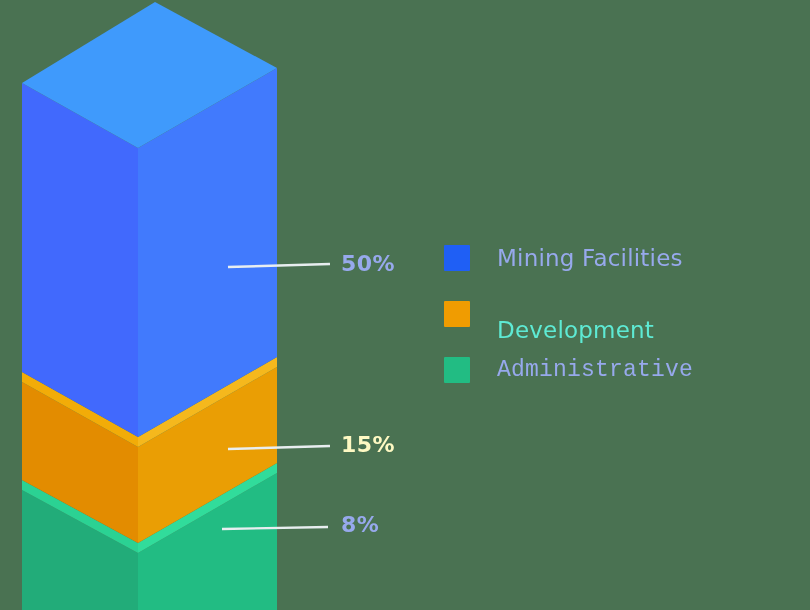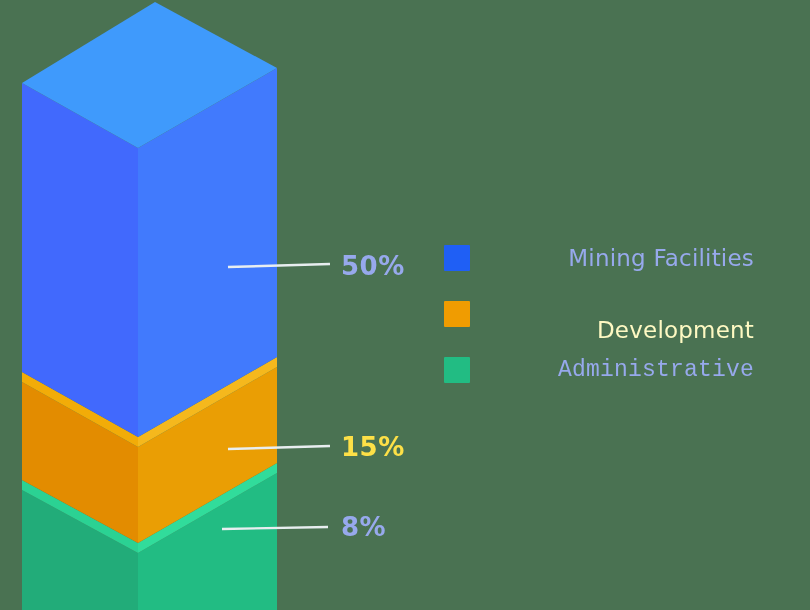--- a/index.html
+++ b/index.html
@@ -22,37 +22,36 @@
     position: absolute;
     left: 0;
     top: 0;
     width: 810px;
     height: 610px;
     display: block;
   }
   .callout-label {
     position: absolute;
     font-family: "DejaVu Sans", "Liberation Sans", sans-serif;
-    font-size: 26px;
+    font-size: 22px;
     font-weight: 700;
     color: #97a9ec;
     letter-spacing: 0.5px;
     white-space: nowrap;
   }
   #legend {
     position: absolute;
     left: 444px;
     top: 230px;
     width: 310px;
   }
   .legend-row {
     display: flex;
     align-items: center;
     height: 56px;
-    justify-content: space-between;
   }
   .legend-swatch {
     width: 26px;
     height: 26px;
     flex: 0 0 26px;
     border-radius: 1px;
   }
   .legend-label {
     margin-left: 27px;
     font-family: "DejaVu Sans", "Liberation Sans", sans-serif;
@@ -101,34 +100,34 @@
       <polygon points="155,2 277,68 138,148 22,83" fill="#3f9afc"></polygon>
     </g>
 
     <line x1="228" y1="267" x2="330" y2="264" stroke="#e8eef0" stroke-width="2.4"></line>
     <line x1="228" y1="449" x2="330" y2="446" stroke="#e8eef0" stroke-width="2.4"></line>
     <line x1="222" y1="529" x2="328" y2="527" stroke="#e8eef0" stroke-width="2.4"></line>
   </svg>
 
   <div class="callout-label" style="left: 341px; top: 251px; color: rgb(151, 169, 236);">50%</div>
 
-  <div class="callout-label" style="left: 341px; top: 432px; color: #fde047;">15%</div>
+  <div class="callout-label" style="left: 341px; top: 432px; color: #fef9c3;">15%</div>
 
   <div class="callout-label" style="left: 341px; top: 512px; color: rgb(151, 169, 236);">8%</div>
 
   <div id="legend">
 
     <div class="legend-row">
       <span class="legend-swatch" style="background:#1f5ff5;"></span>
       <span class="legend-label" style="color: rgb(151, 169, 236);">Mining Facilities</span>
     </div>
 
     <div class="legend-row">
       <span class="legend-swatch" style="background:#f09c01;"></span>
-      <span class="legend-label" style="color: #fef9c3; margin-top: 32px;">Development</span>
+      <span class="legend-label" style="color: #5eead4; margin-top: 32px;">Development</span>
     </div>
 
     <div class="legend-row">
       <span class="legend-swatch" style="background:#22bc83;"></span>
       <span class="legend-label" style="color: rgb(151, 169, 236); font-family: Liberation Mono, monospace;">Administrative</span>
     </div>
 
   </div>
 
 </div>

